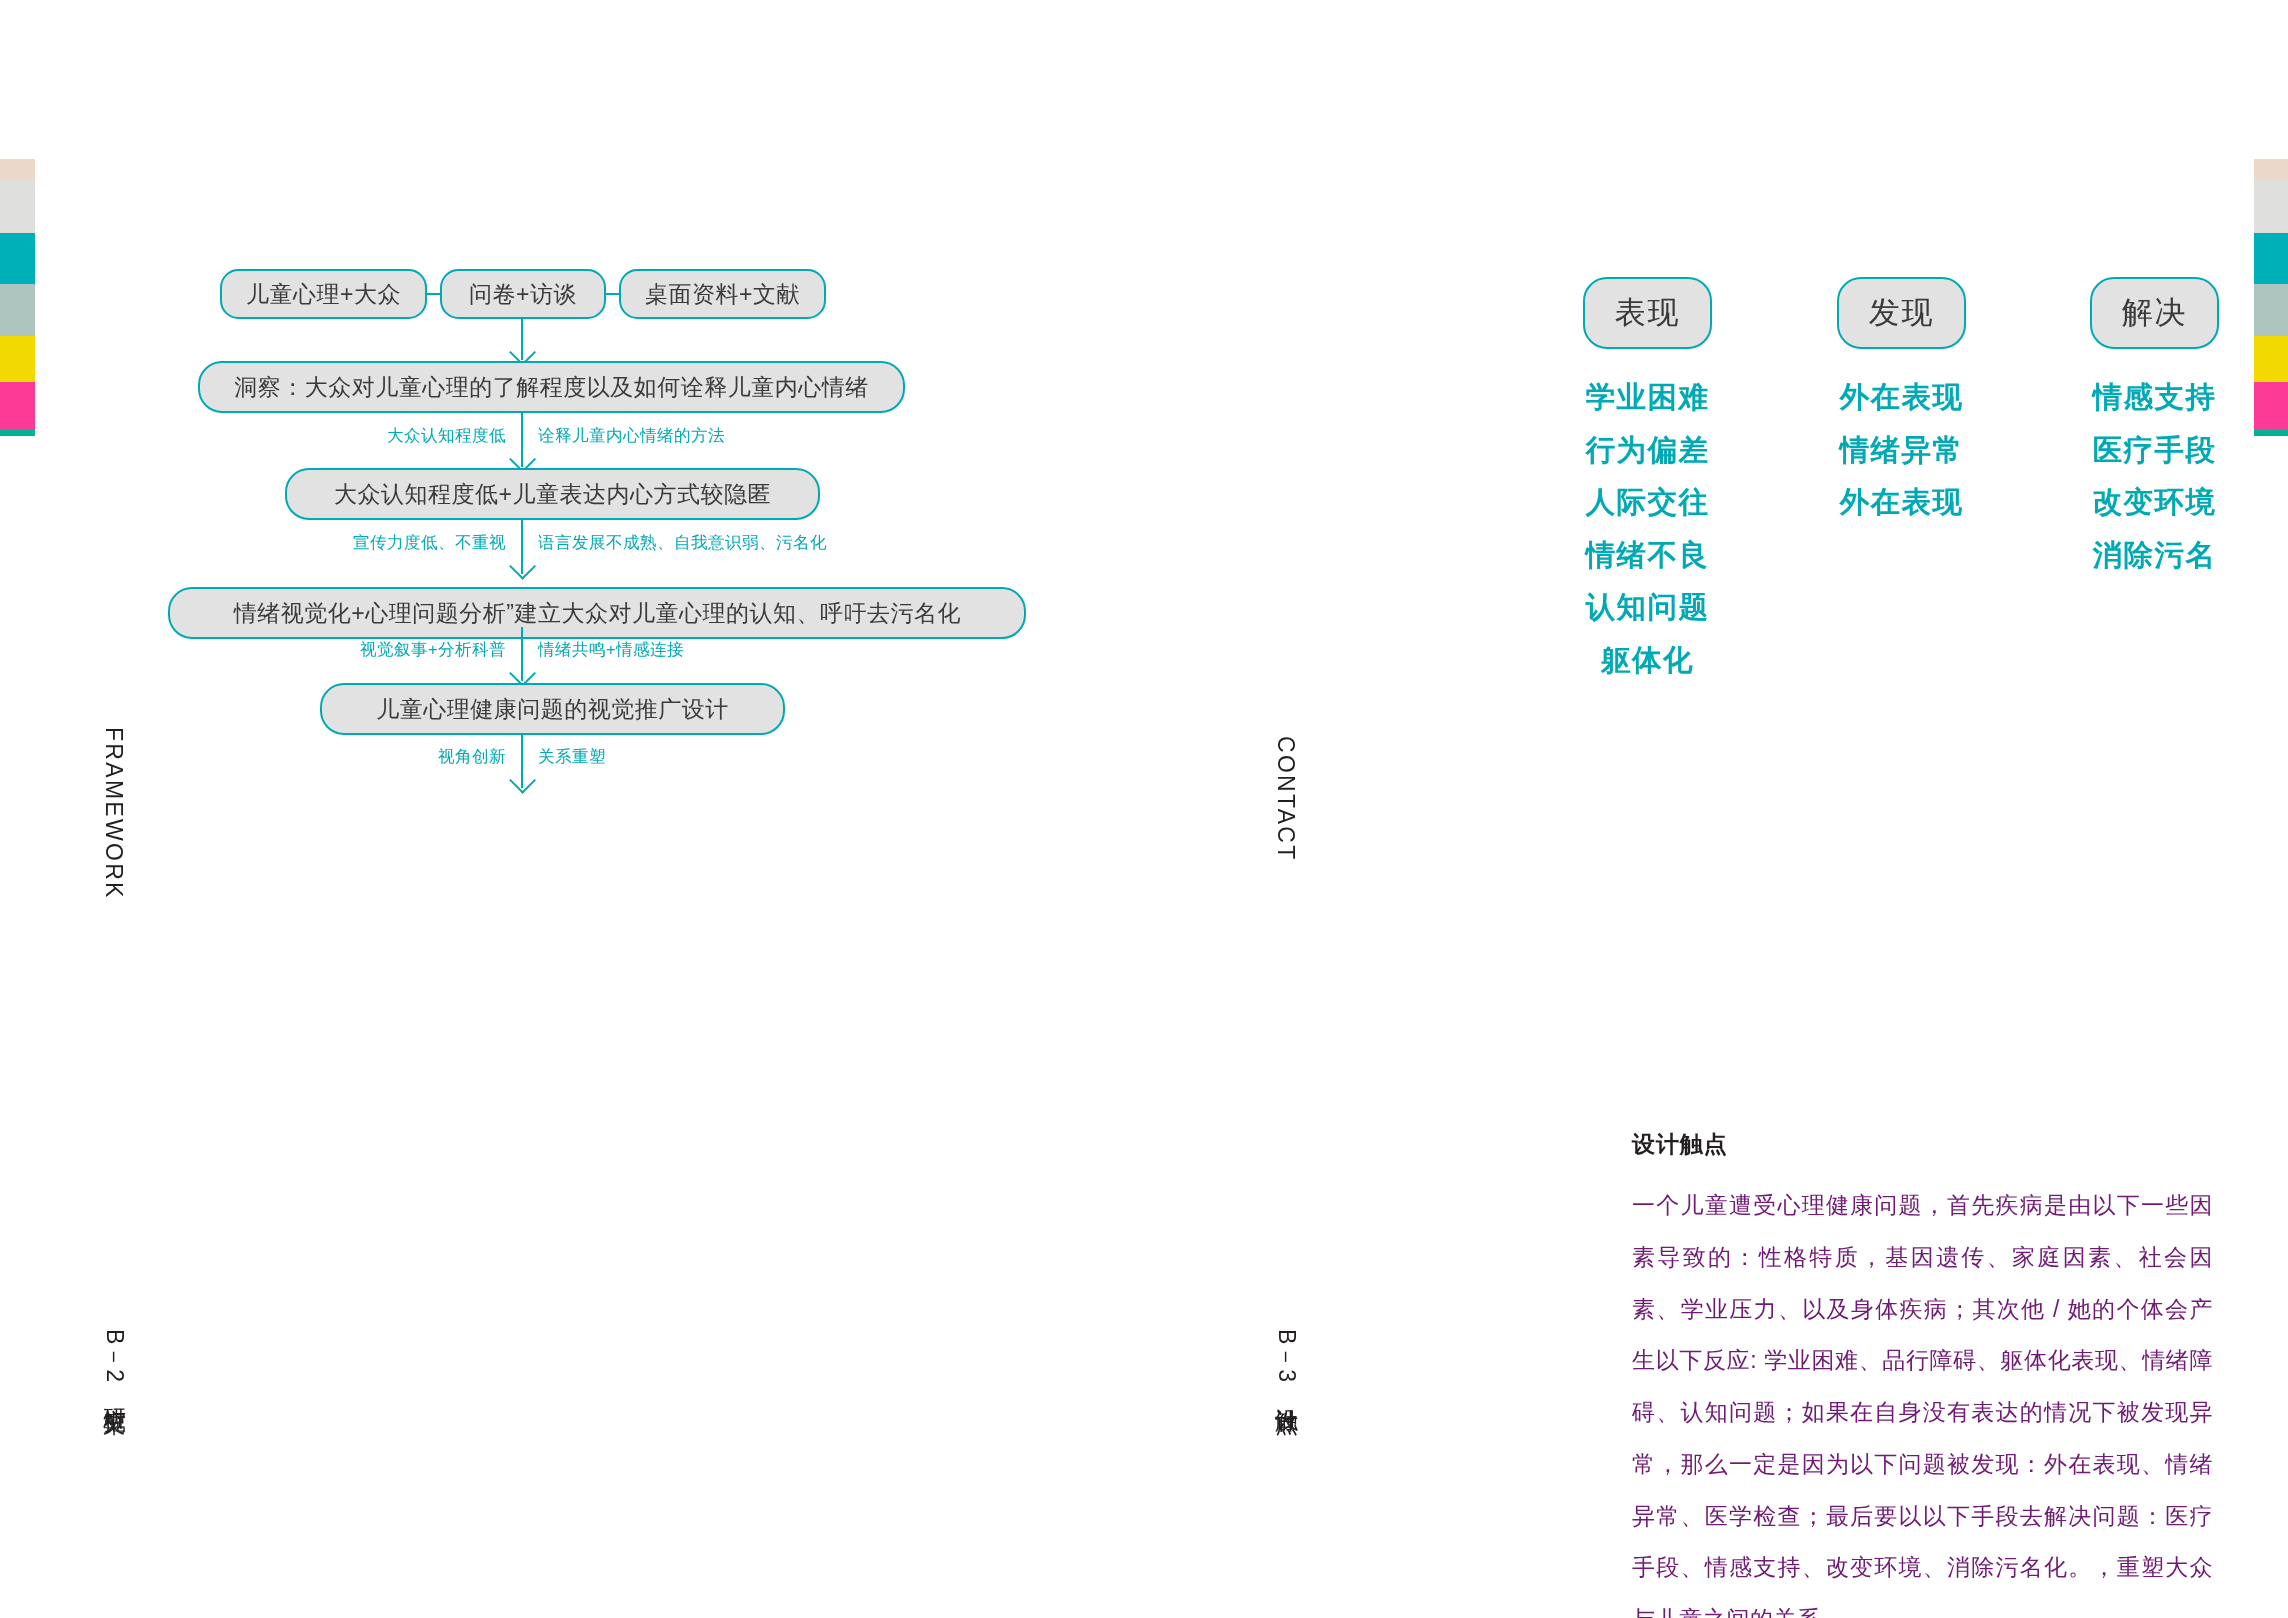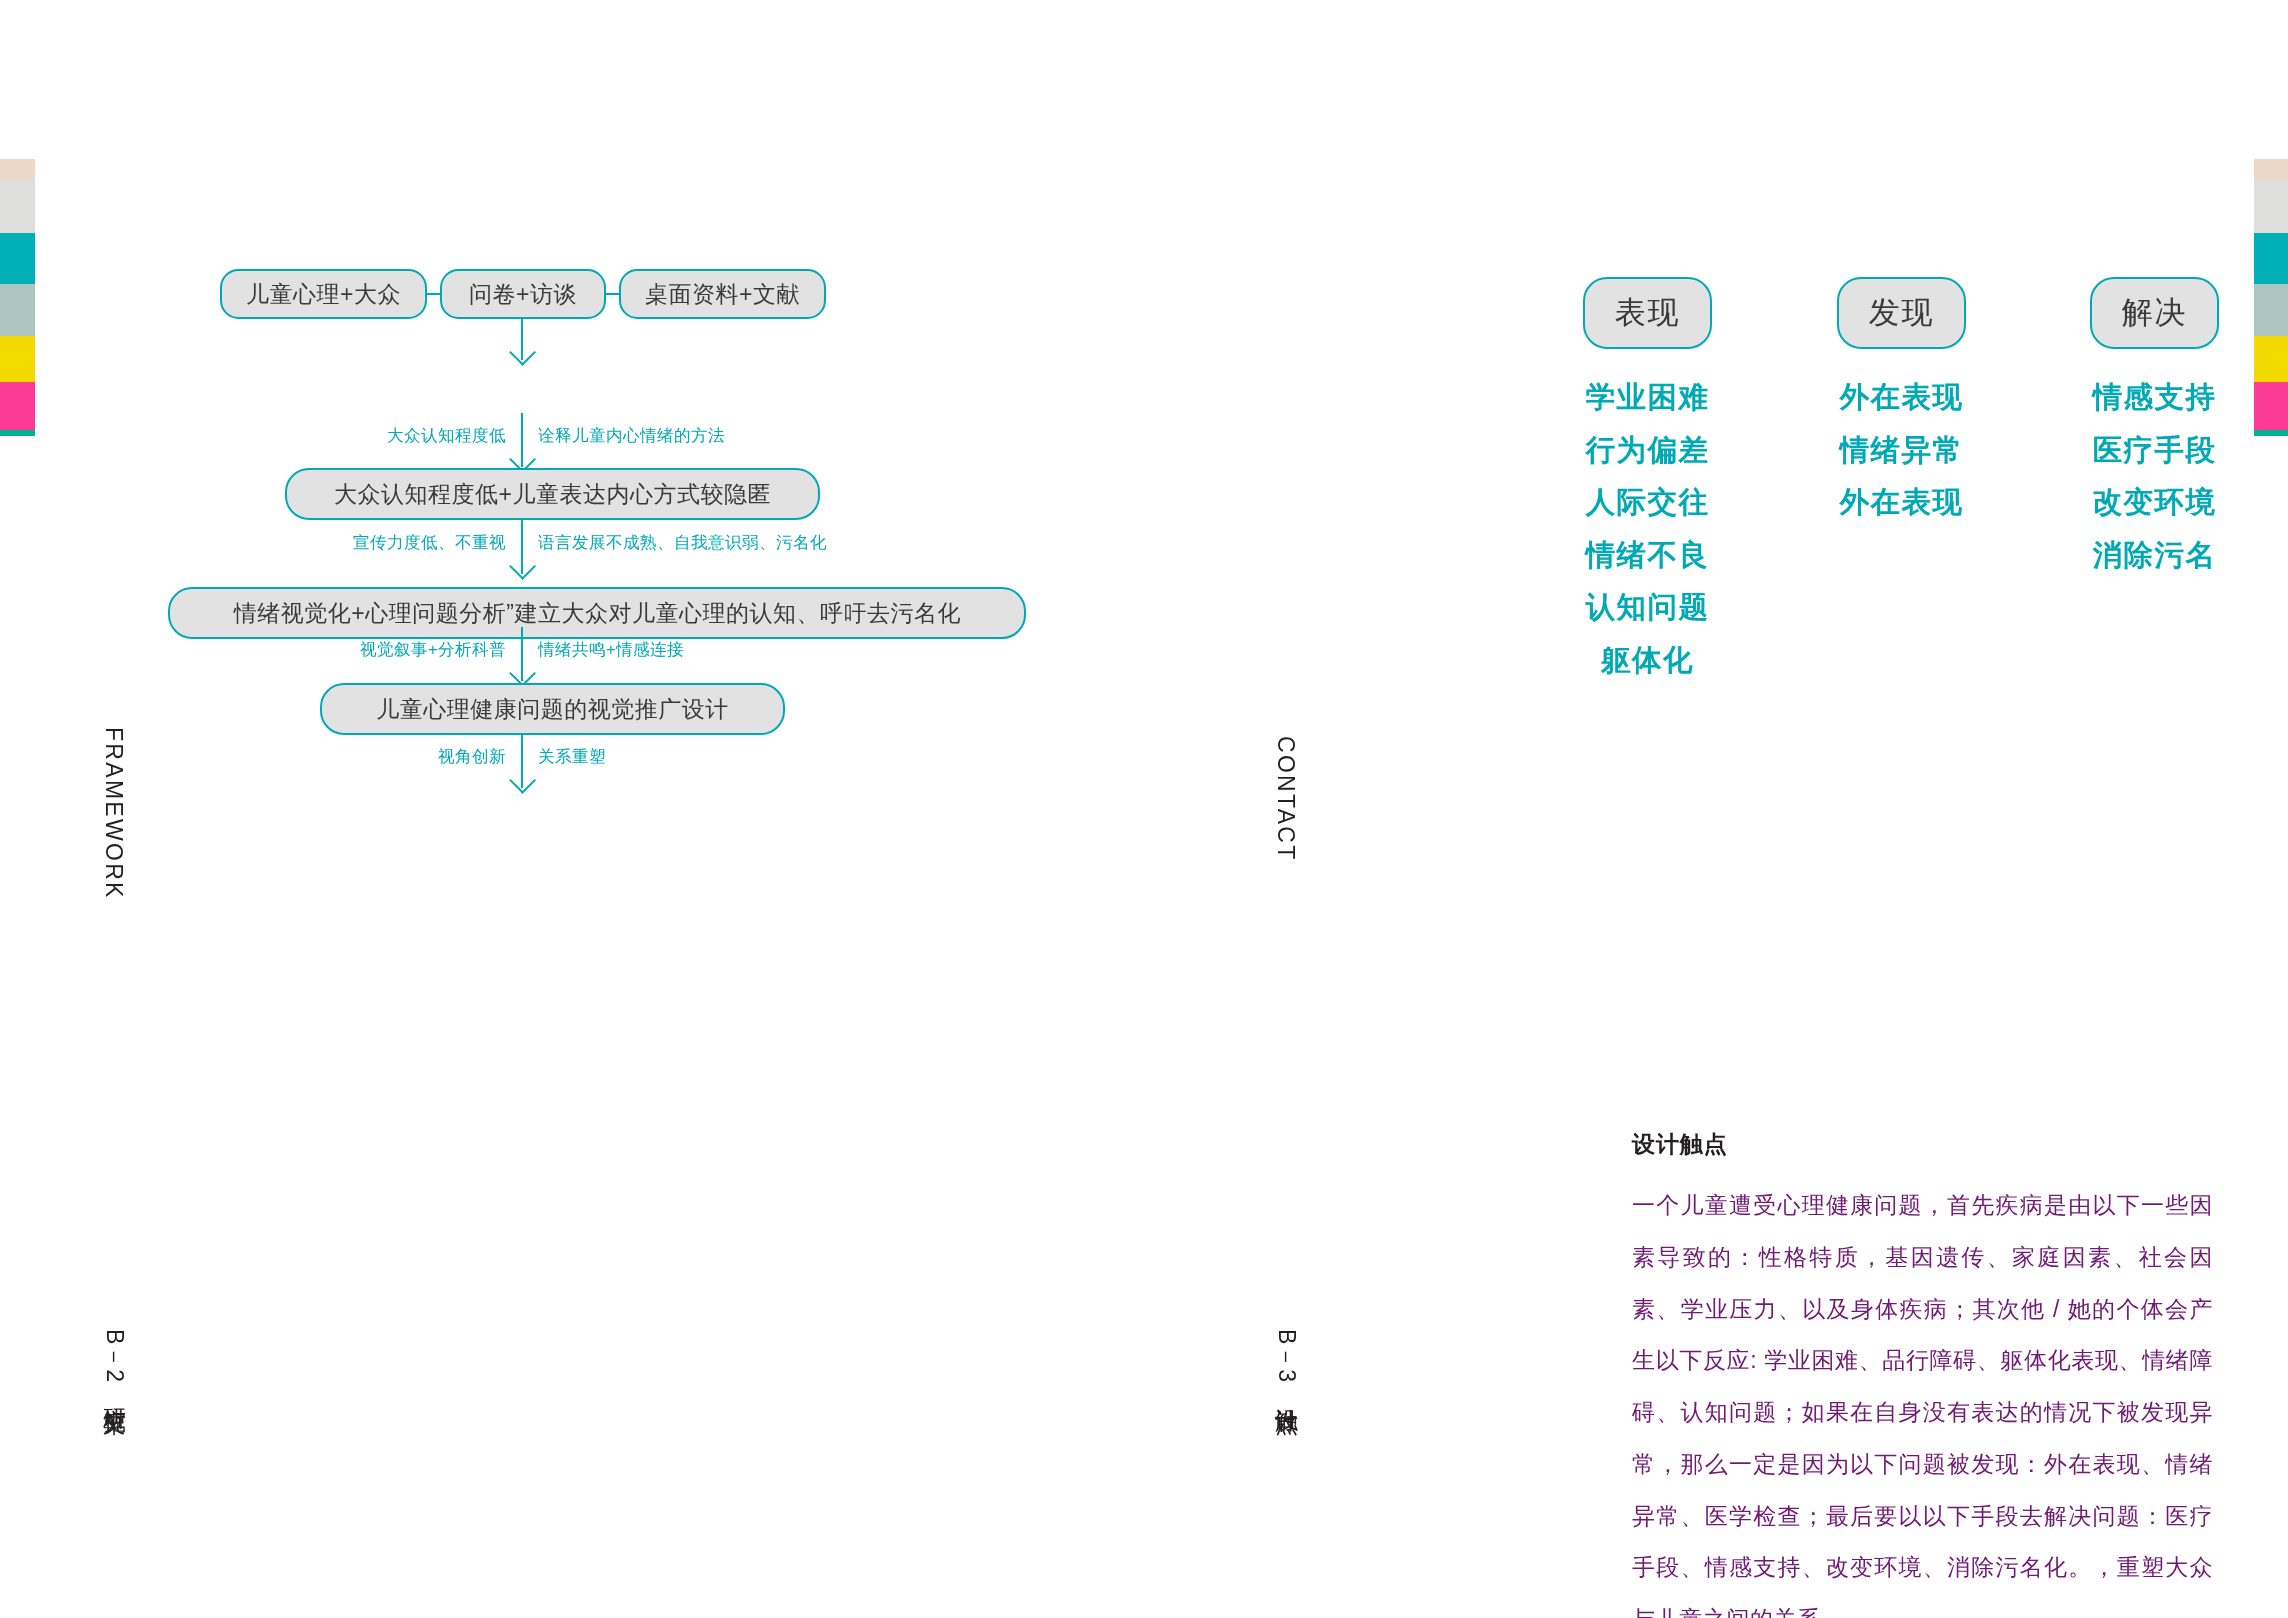--- a/index.html
+++ b/index.html
@@ -247,20 +247,21 @@
 
     <div class="node small" id="n-a">儿童心理+大众</div>
     <div class="node small" id="n-b">问卷+访谈</div>
     <div class="node small" id="n-c">桌面资料+文献</div>
 
     <div class="hconn" id="hc-1"></div>
     <div class="hconn" id="hc-2"></div>
 
     <div class="varrow" id="va-0"></div>
 
+    <div class="node wide" id="n-1">洞察：大众对儿童心理的了解程度以及如何诠释儿童内心情绪</div>
 
     <div class="elabel l el-left  er-1">大众认知程度低</div>
     <div class="elabel r el-right er-1">诠释儿童内心情绪的方法</div>
     <div class="varrow" id="va-1"></div>
 
     <div class="node wide" id="n-2">大众认知程度低+儿童表达内心方式较隐匿</div>
 
     <div class="elabel l el-left  er-2">宣传力度低、不重视</div>
     <div class="elabel r el-right er-2">语言发展不成熟、自我意识弱、污名化</div>
     <div class="varrow" id="va-2"></div>

